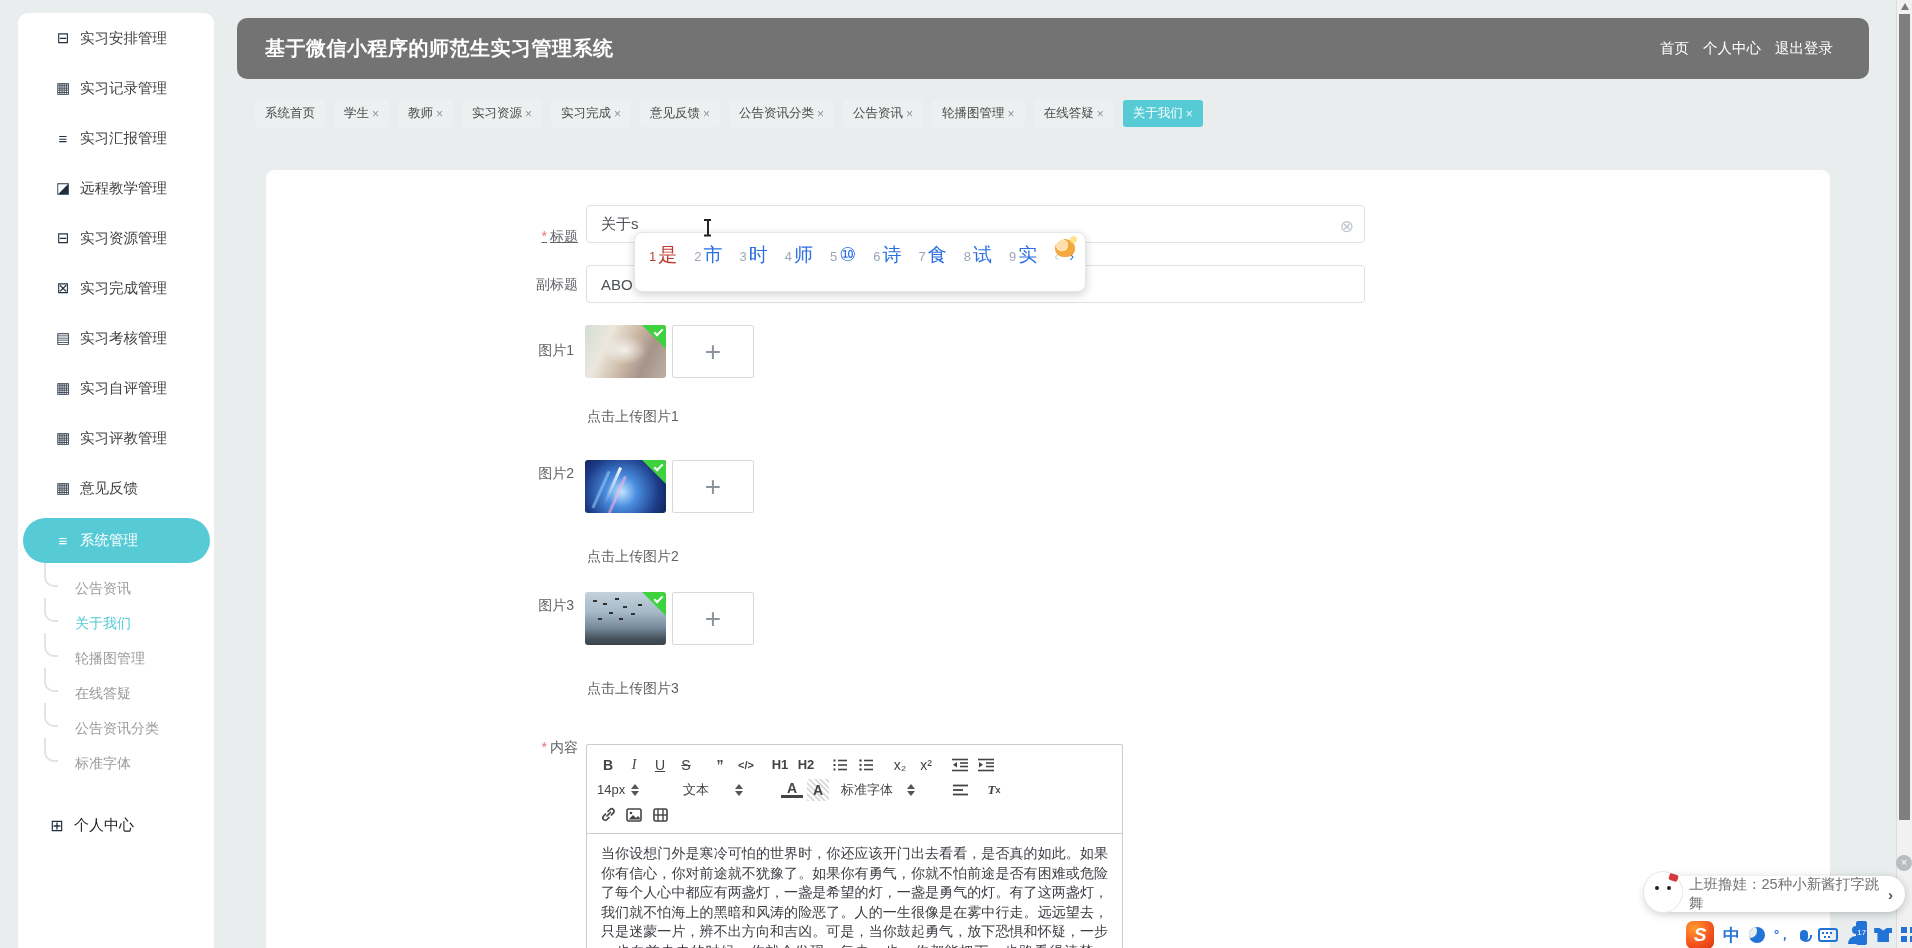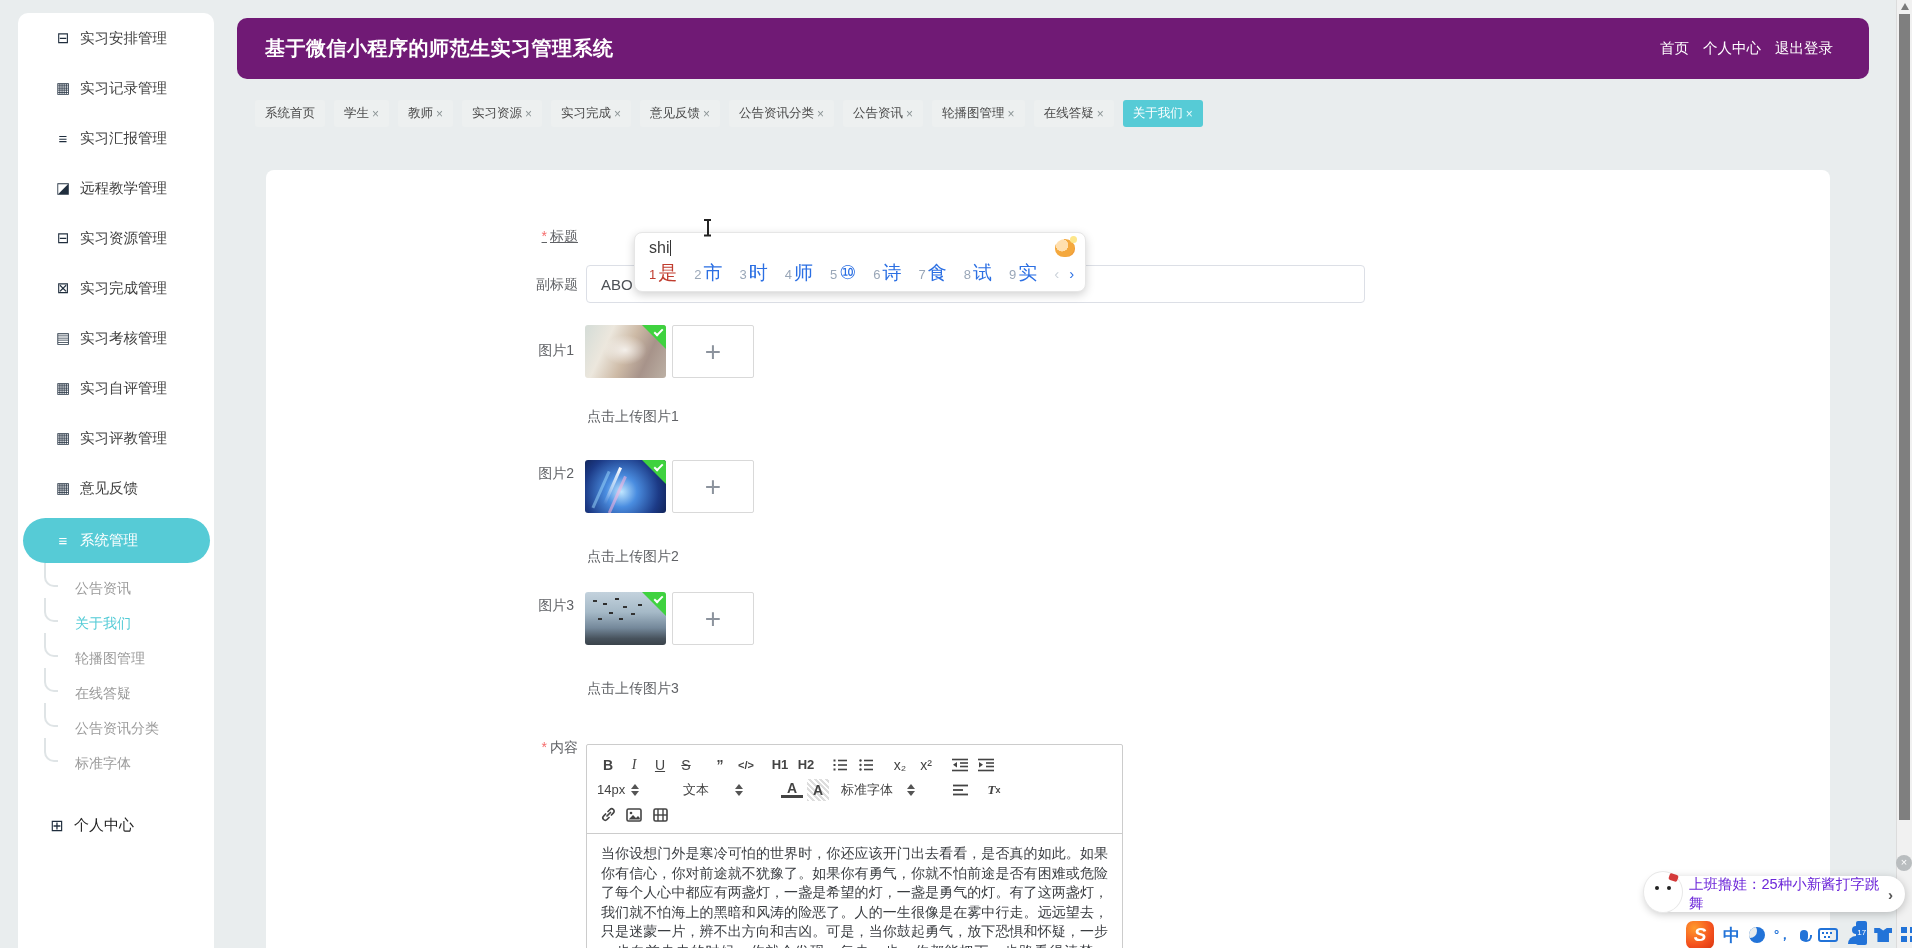--- a/index.html
+++ b/index.html
@@ -22,21 +22,21 @@
   .sub-item .tree { position:absolute; left:26px; top:-8px; width:14px; height:24px;
                     border-left:2px solid #dfe4e6; border-bottom:2px solid #dfe4e6;
                     border-bottom-left-radius:10px; }
   .sub-item.active { color:#53cbd6; }
   .side-profile { margin-top:24px; height:40px; display:flex; align-items:center;
                   padding-left:30px; font-size:15px; color:#222; cursor:pointer; }
   .side-profile .si-icon { font-size:16px; }
 
   
   .topbar { position:absolute; left:237px; top:18px; width:1632px; height:61px;
-            background:#701a75; border-radius:10px; display:flex; align-items:center; }
+            background:#737373; border-radius:10px; display:flex; align-items:center; }
   .topbar h1 { color:#fff; font-size:20px; font-weight:bold; margin-left:28px; letter-spacing:.5px; }
   .top-links { margin-left:auto; margin-right:36px; display:flex; gap:14px; }
   .top-links span { color:#fff; font-size:14.5px; cursor:pointer; }
 
   
   .tabbar { position:absolute; left:255px; top:100px; display:flex; gap:9px; }
   .tab { height:27px; display:flex; align-items:center; padding:0 10px;
          background:#edf0f0; border-radius:3px; font-size:12.5px; color:#4a4a4a; cursor:pointer; }
   .tab .tab-x { font-size:12px; margin-left:3px; color:#8c9596; }
   .tab.active { background:#56cbd6; color:#fff; }
@@ -127,21 +127,21 @@
                border-left:1px solid #dcdcdc; }
   .sb-up { position:absolute; top:3px; left:4px; width:0; height:0;
            border-left:4px solid transparent; border-right:4px solid transparent;
            border-bottom:7px solid #7a7a7a; }
   .sb-thumb { position:absolute; top:14px; left:2px; width:11px; height:806px; background:#7f7f7f; }
 
   
   .tip { position:absolute; left:1645px; top:876px; width:260px; height:36px; background:#fff;
          border-radius:18px; box-shadow:0 2px 8px rgba(0,0,0,.22); display:flex; align-items:center;
          padding-left:44px; z-index:60; cursor:pointer; }
-  .tip-text { font-size:14.5px; color:#6d28d9; }
+  .tip-text { font-size:14.5px; color:#737373; }
   .tip-chev { margin-left:auto; margin-right:12px; color:#555; font-size:15px; font-weight:bold; }
   .tip-avatar { position:absolute; left:-2px; top:-5px; width:40px; height:42px; border-radius:50%;
                 background:#fff; border:1px solid #e8e8e8; }
   .tip-avatar:before { content:""; position:absolute; left:11px; top:14px; width:4px; height:4px;
                        border-radius:50%; background:#222; box-shadow:12px 0 0 #222; }
   .tip-avatar:after { content:""; position:absolute; right:4px; top:2px; width:9px; height:7px;
                       background:#d43a3a; border-radius:2px; transform:rotate(18deg); }
   .tip-close { position:absolute; left:1896px; top:855px; width:16px; height:16px; border-radius:50%;
                background:#b9bdbf; color:#fff; font-size:11px; line-height:15px; text-align:center;
                z-index:61; cursor:pointer; }
@@ -316,26 +316,26 @@
       <span>关于我们</span>
       <span class="tab-x">×</span>
     </span>
 </div>
 
 <section class="card">
 
   <div class="f-label" style="left:212px; top:58px;text-decoration:underline;">
     <span class="star">*</span><span>标题</span>
   </div>
+  <div class="f-input" style="top:35px;">
+    <span>关于s</span>
+    <span class="clear-ic">⊗</span>
+  </div>
 
   <div class="ime">
-    <div class="ime-comp">
-      <span>shi</span>
-        <span class="ime-caret"></span>
-    </div>
     <span class="ime-mascot"></span>
     <div class="ime-cands">
       <span class="cand first">
           <span class="n">1</span>
           <span class="c">是</span>
         </span>
       <span class="cand">
           <span class="n">2</span>
           <span class="c">市</span>
         </span>

